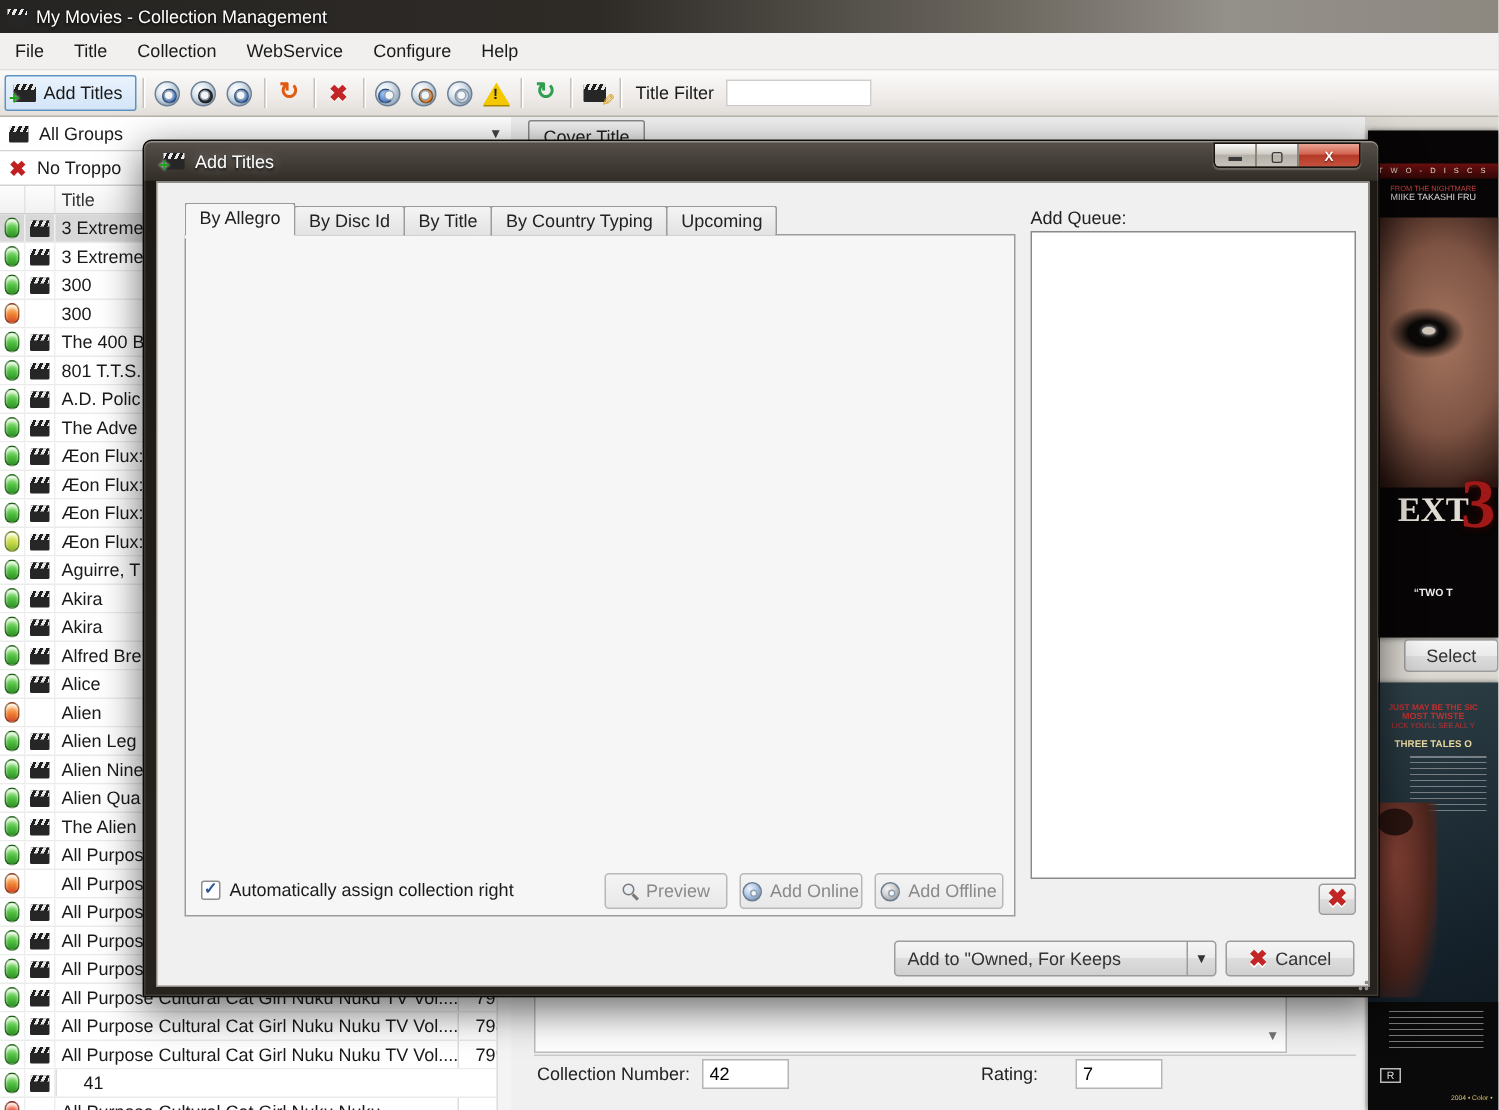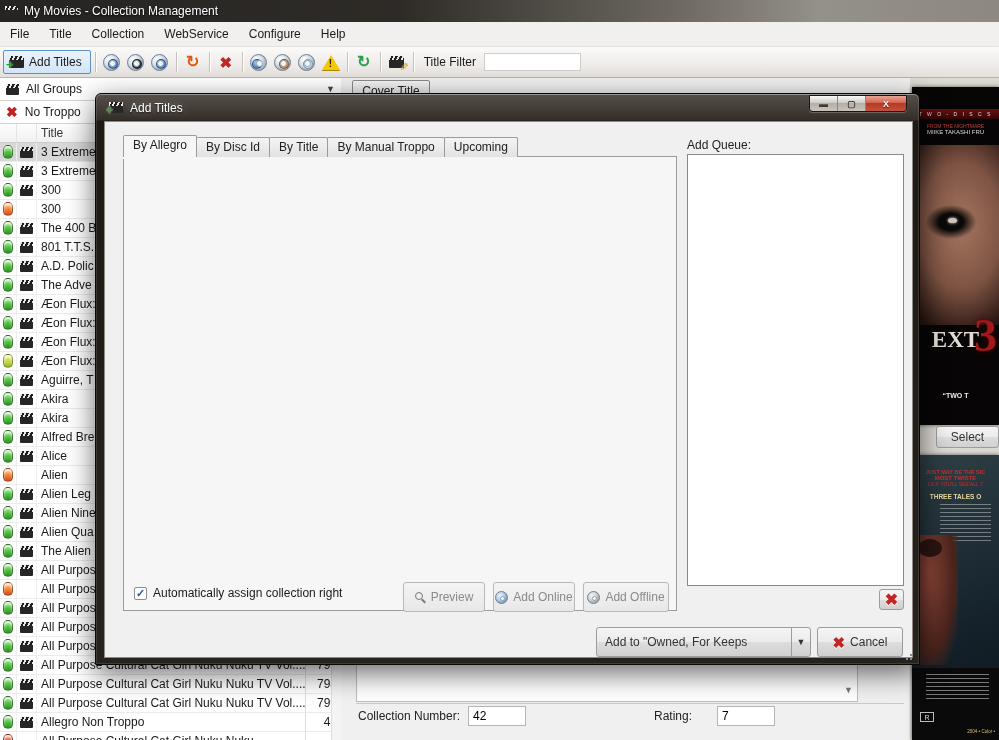--- a/index.html
+++ b/index.html
@@ -212,21 +212,21 @@
   .sr-body { position:absolute; left:1px; right:1px; top:30px; bottom:1px; background:#fff; }
 
   
   .chk-row { position:absolute; left:38px; top:492px; display:flex; align-items:center; gap:6px; z-index:3; }
   .chk-box { width:13px; height:13px; background:#fff; border:1px solid #8e8e8e; border-radius:2px;
     display:flex; align-items:center; justify-content:center; color:#2b579a; font-size:11px; font-weight:bold; line-height:1; }
   .btn { background:linear-gradient(#f5f5f5,#ebebeb 50%,#dddddd 50%,#d0d0d0);
     border:1px solid #9c9c9c; border-radius:3px; color:#333;
     display:flex; align-items:center; justify-content:center; gap:5px; font-size:12px; font-family:"Liberation Sans",sans-serif; }
   .btn.disabled { color:#8a8a8a; border-color:#b8b8b8; background:linear-gradient(#f4f4f4,#e8e8e8); }
-  .dlg-btn { position:absolute; height:30px; z-index:3; }
+  .dlg-btn { position:absolute; height:24px; z-index:3; }
   .btn-preview { left:307px; top:488px; width:82px; }
   .btn-addonline { left:397px; top:488px; width:82px; }
   .btn-addoffline { left:487px; top:488px; width:86px; }
   .mag { width:11px; height:11px; position:relative; flex:none; }
   .mag::before { content:''; position:absolute; width:6px; height:6px; border:1.5px solid #7a7a7a; border-radius:50%; left:0; top:0; background:#e8eef4; }
   .mag::after { content:''; position:absolute; width:5px; height:2px; background:#7a7a7a; transform:rotate(45deg); right:0px; bottom:1px; }
   .mini-disc { width:13px; height:13px; flex:none; }
   .mini-disc::after { left:4px; top:4px; width:3px; height:3px; }
 
   
@@ -644,21 +644,20 @@
         <span class="cell-title">All Purpose Cultural Cat Girl Nuku Nuku TV Vol....</span>
         <span class="cell-num">799</span>
       </div>
       <div class="movie-row st-green">
         <span class="cell-pill">
           <span class="pill"></span>
         </span>
         <span class="cell-clap">
           <span class="clapper"></span>
         </span>
-        <span class="cell-title">Allegro Non Troppo</span>
         <span class="cell-num">41</span>
       </div>
       <div class="movie-row st-red no-clapper">
         <span class="cell-pill">
           <span class="pill"></span>
         </span>
         <span class="cell-clap">
           <span class="clapper"></span>
         </span>
         <span class="cell-title">All Purpose Cultural Cat Girl Nuku Nuku</span>
@@ -720,21 +719,21 @@
     <div class="win-btn">▬</div>
     <div class="win-btn">▢</div>
     <div class="win-btn win-btn-close">X</div>
   </div>
   <div class="dlg-client"></div>
 
   <div class="tab-strip">
     <div class="tab active">By Allegro</div>
       <div class="tab">By Disc Id</div>
       <div class="tab">By Title</div>
-      <div class="tab">By Manual Troppo</div>
+      <div class="tab">By Country Typing</div>
       <div class="tab">Upcoming</div>
   </div>
   <div class="tab-page"></div>
 
   <div class="group g-type">
     <span class="group-legend">Type Barcode</span>
     <span class="frm-label" style="left:9px; top:20px;">Type Barcode:</span>
     <input class="barcode-input" value="" style="">
     <span class="frm-label" style="left:9px; top:52px;">Country:</span>
     <div class="combo">

